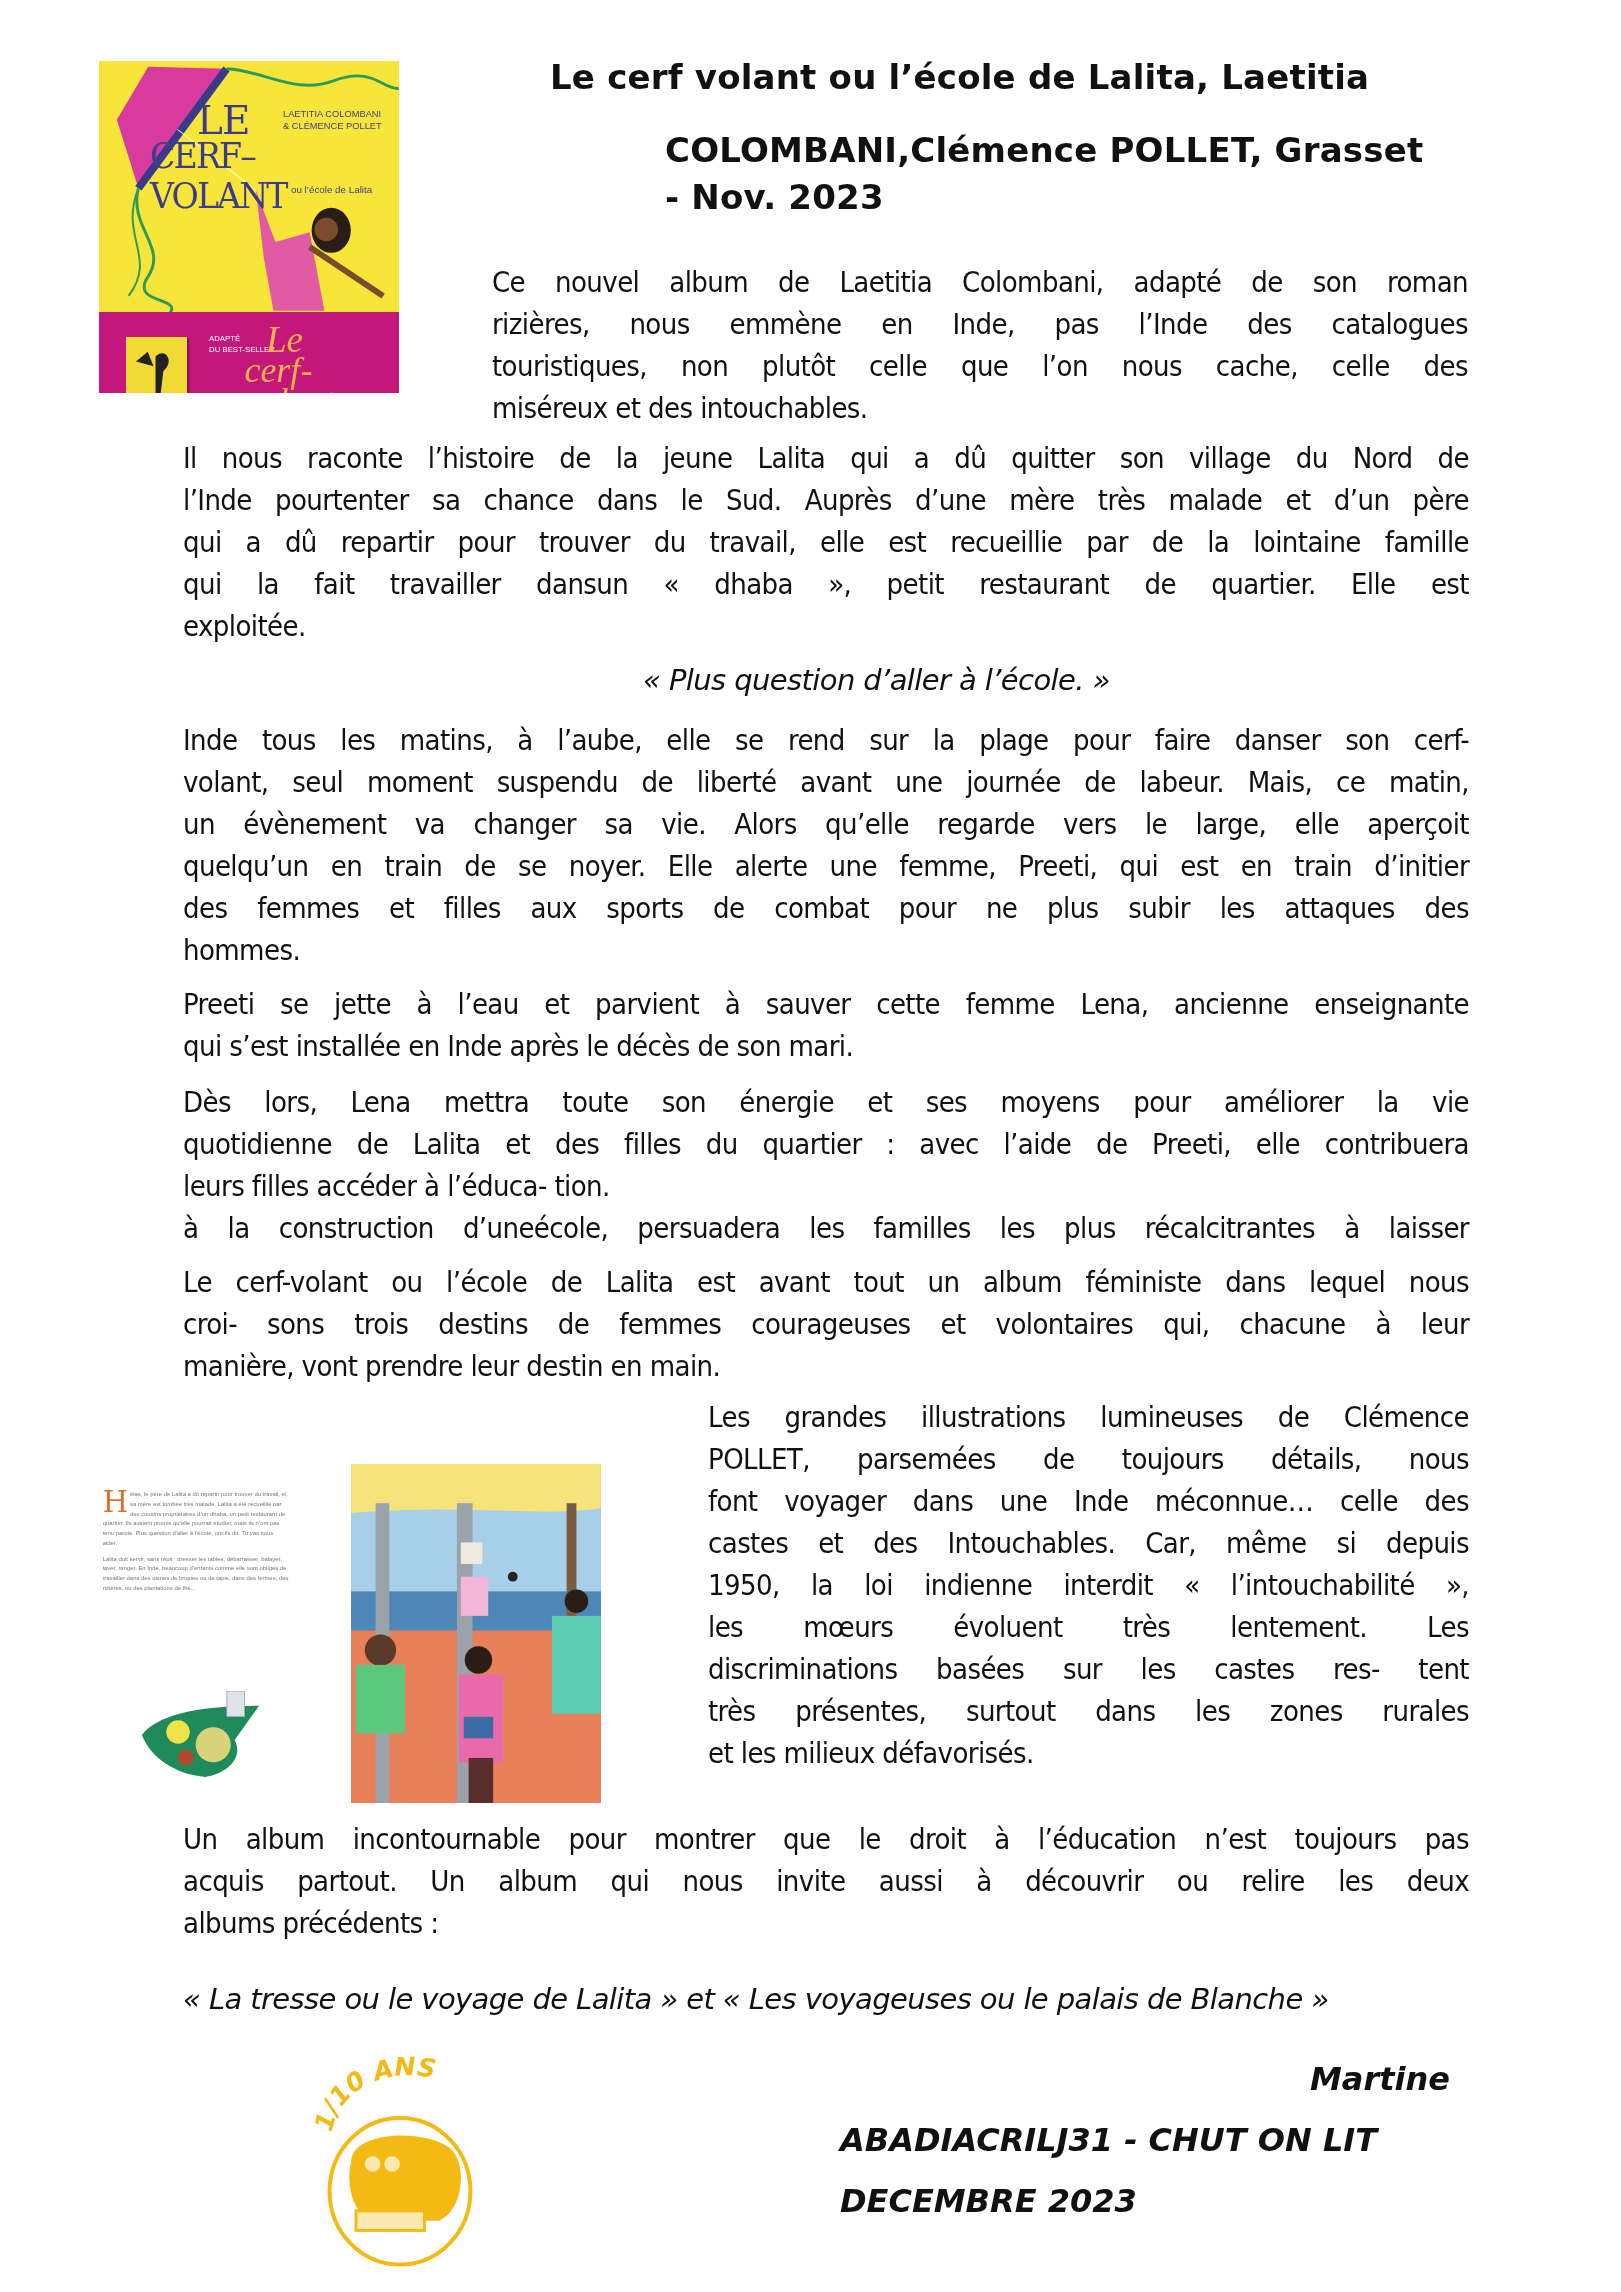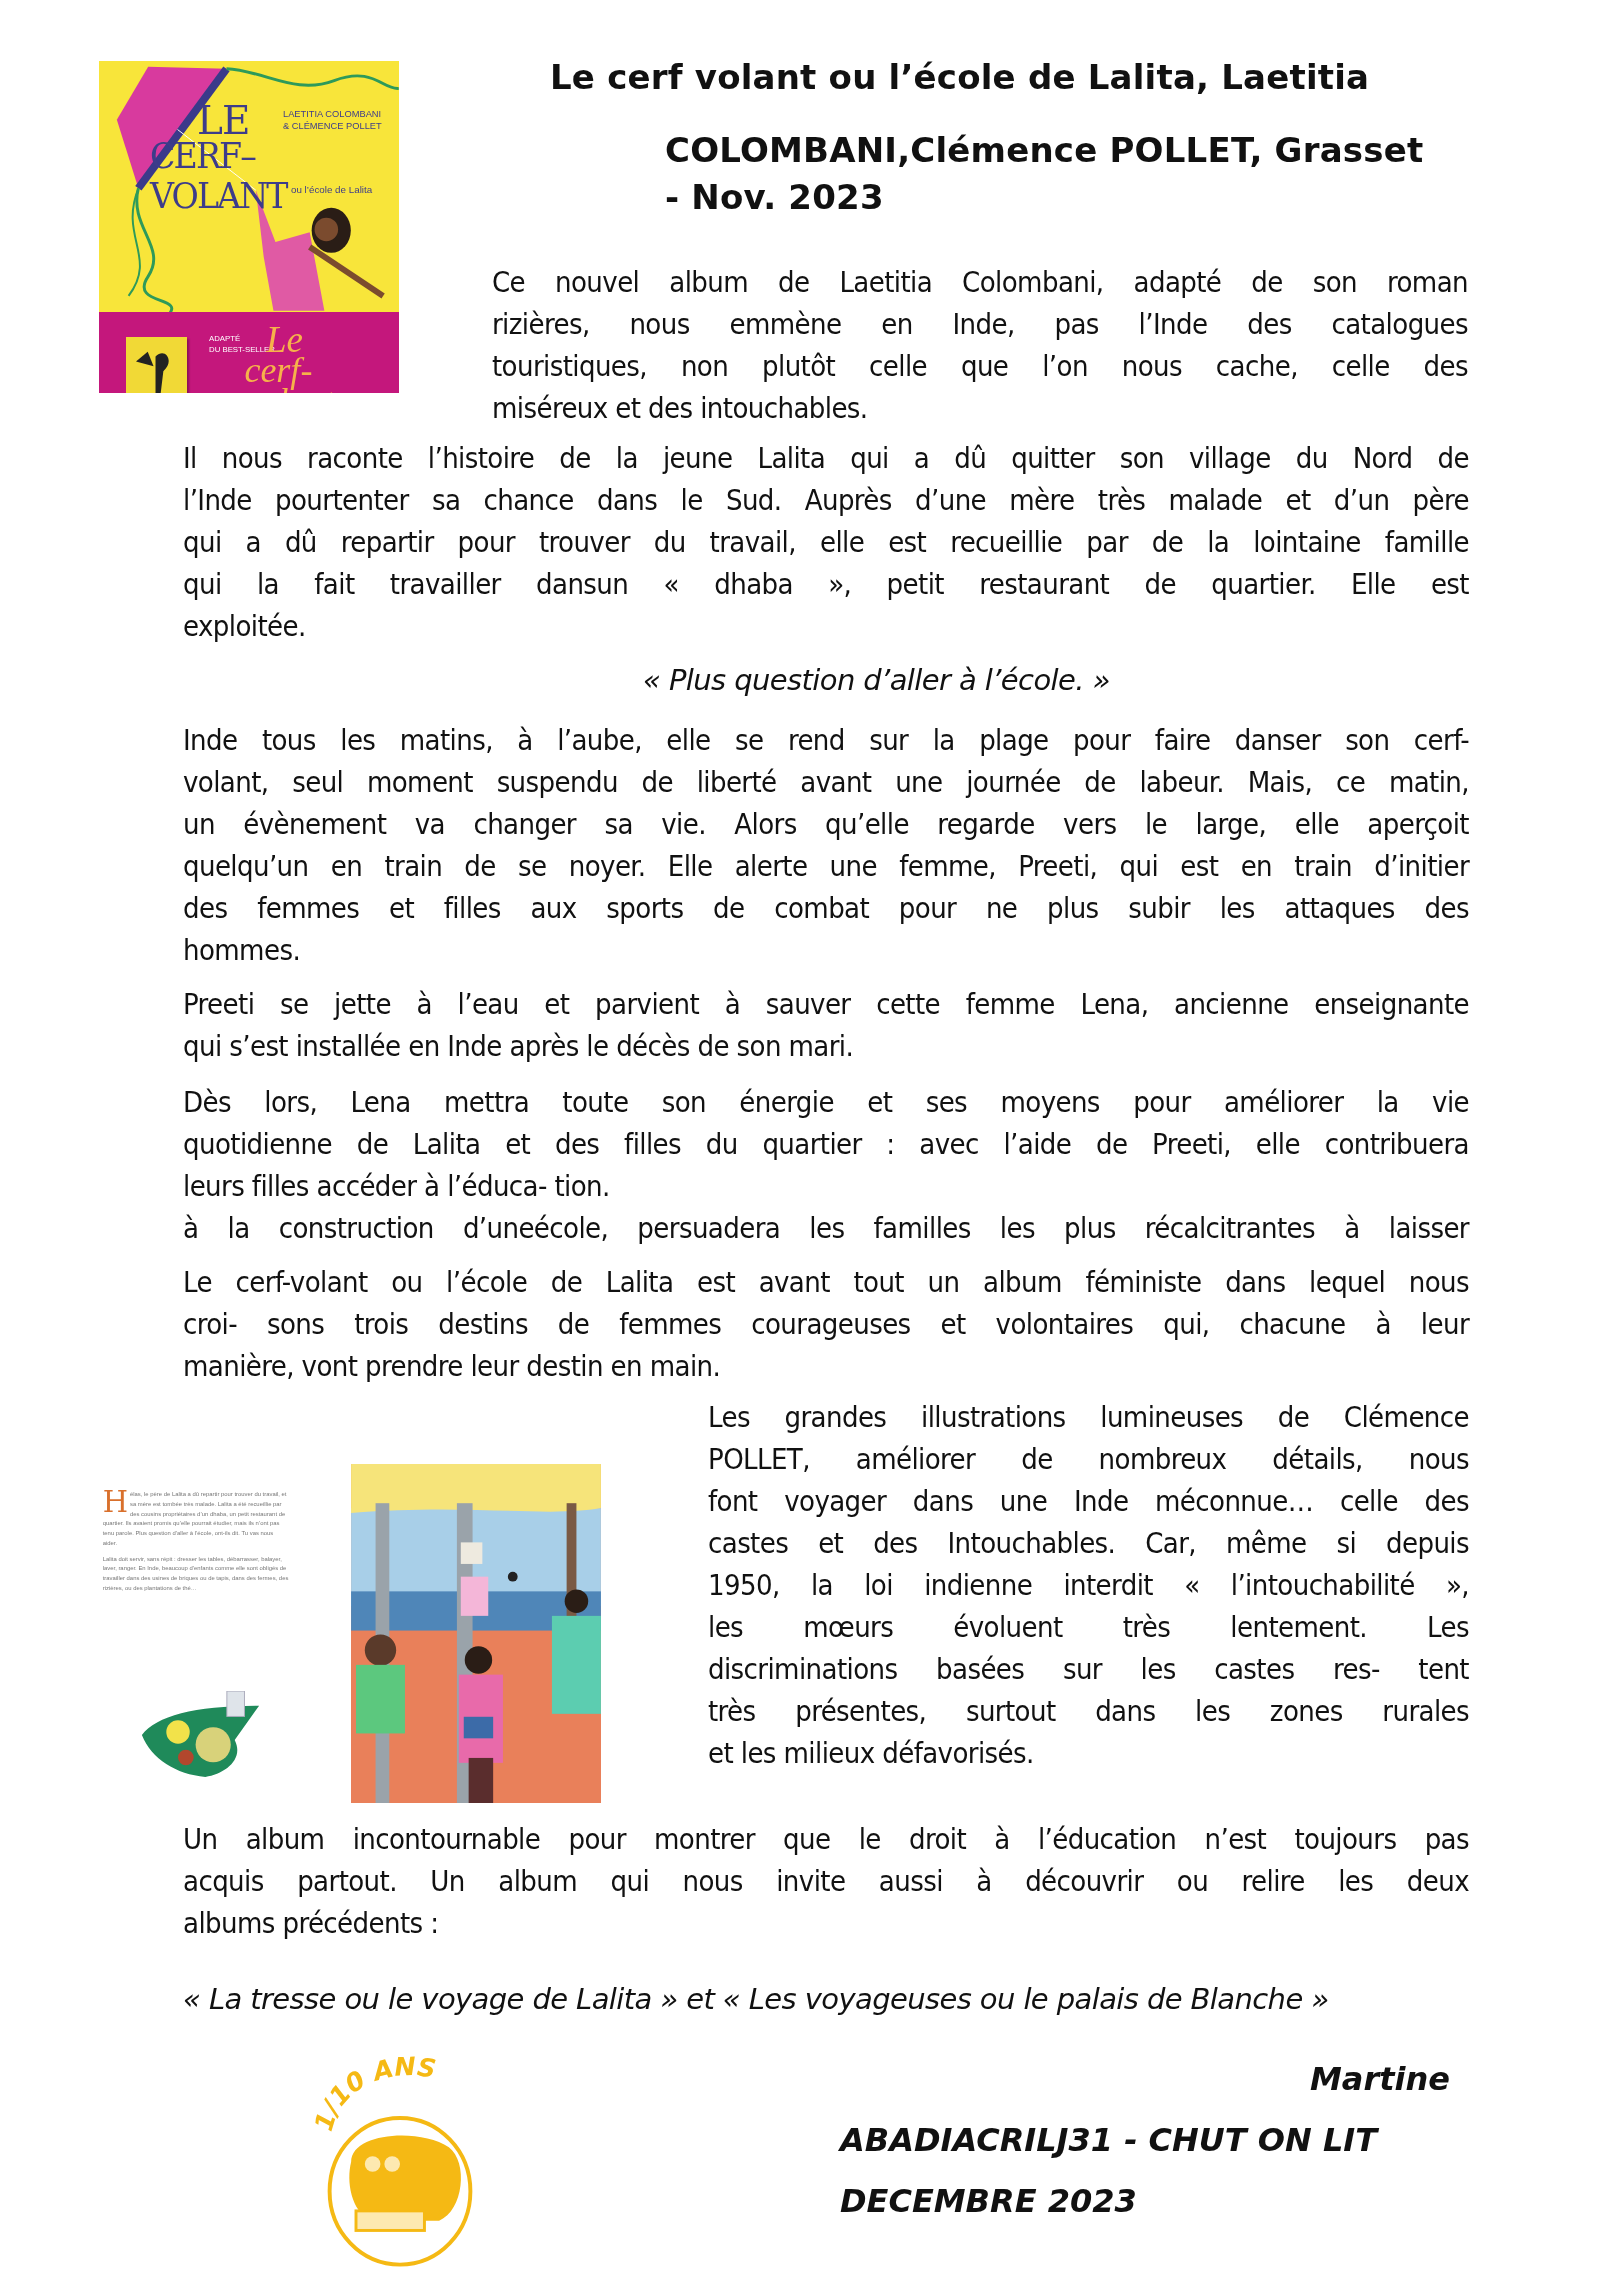--- a/index.html
+++ b/index.html
@@ -162,21 +162,21 @@
       <rect x="115" y="258" width="30" height="22" fill="#3c6ba8"></rect>
       <circle cx="230" cy="140" r="12" fill="#2a1d16"></circle>
       <rect x="205" y="155" width="50" height="100" fill="#5ccdb0"></rect>
       <circle cx="165" cy="115" r="5" fill="#222"></circle>
     </svg>
   </div>
 </div>
 
 <div class="abs para" style="left:708px; top:1396px; width:761px;">
   <span class="ln">Les grandes illustrations lumineuses de Clémence</span>
-  <span class="ln">POLLET, améliorer de nombreux détails, nous</span>
+  <span class="ln">POLLET, parsemées de toujours détails, nous</span>
   <span class="ln">font voyager dans une Inde méconnue… celle des</span>
   <span class="ln">castes et des Intouchables. Car, même si depuis</span>
   <span class="ln">1950, la loi indienne interdit « l’intouchabilité »,</span>
   <span class="ln">les mœurs évoluent très lentement. Les</span>
   <span class="ln">discriminations basées sur les castes res- tent</span>
   <span class="ln">très présentes, surtout dans les  zones  rurales</span>
   <span class="ln last">et les milieux défavorisés.</span>
 </div>
 
 <div class="abs para" style="left:183px; top:1818px; width:1286px;">

